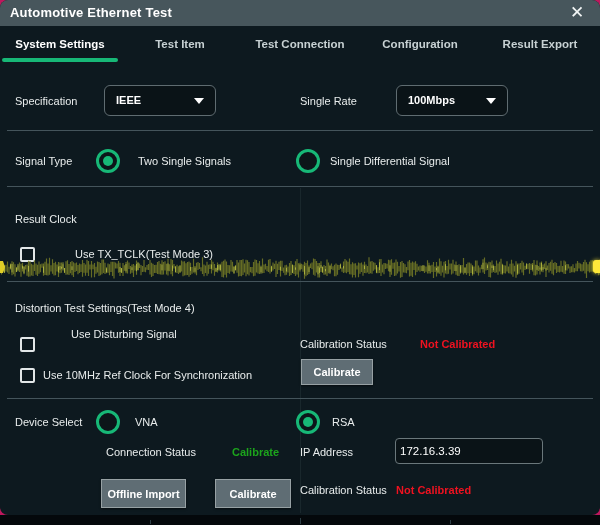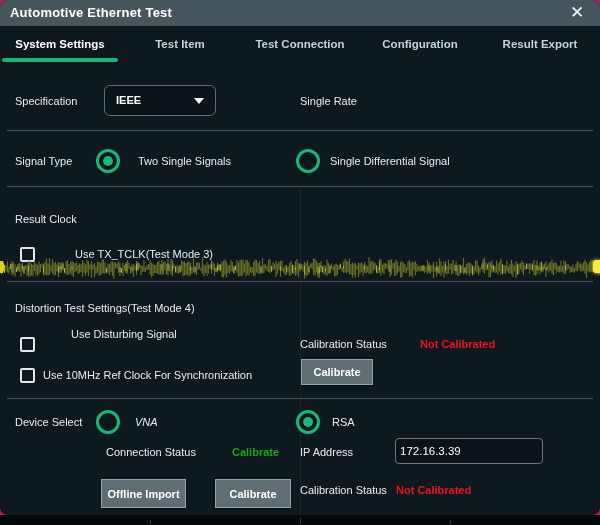--- a/index.html
+++ b/index.html
@@ -94,20 +94,24 @@
     </div>
 
     <div class="vdivider"></div>
 
     <span class="label" style="left:15px; top:95px;">Specification</span>
     <div class="dropdown" style="left:104px; top:85px;">
       <span class="val">IEEE</span>
       <span class="arrow"></span>
     </div>
     <span class="label" style="left:300px; top:95px;">Single Rate</span>
+    <div class="dropdown" style="left:396px; top:85px;">
+      <span class="val">100Mbps</span>
+      <span class="arrow"></span>
+    </div>
     <div class="sep" style="top:130px;"></div>
 
     <span class="label" style="left:15px; top:155px;">Signal Type</span>
     <div class="radio selected" style="left:96px; top:149px;"></div>
     <span class="label" style="left:138px; top:155px;">Two Single Signals</span>
     <div class="radio" style="left:296px; top:149px;"></div>
     <span class="label" style="left:330px; top:155px;">Single Differential Signal</span>
     <div class="sep" style="top:186px;"></div>
 
     <span class="label" style="left:15px; top:213px;">Result Clock</span>
@@ -127,21 +131,21 @@
     <span class="label" style="left:43px; top:328px;padding-left:28px;">Use Disturbing Signal</span>
     <div class="checkbox" style="left:20px; top:368px;"></div>
     <span class="label" style="left:43px; top:369px;">Use 10MHz Ref Clock For Synchronization</span>
     <span class="label" style="left:300px; top:338px;">Calibration Status</span>
     <span class="label status-red" style="left:420px; top:338px;">Not Calibrated</span>
     <div class="btn" style="left:301px; top:359px; width:72px; height:26px;">Calibrate</div>
     <div class="sep" style="top:398px;"></div>
 
     <span class="label" style="left:15px; top:416px;">Device Select</span>
     <div class="radio" style="left:96px; top:410px;"></div>
-    <span class="label" style="left:135px; top:416px;font-style:italic;">VNA</span>
+    <span class="label" style="left:135px; top:416px;">VNA</span>
     <div class="radio selected" style="left:296px; top:410px;"></div>
     <span class="label" style="left:332px; top:416px;">RSA</span>
 
     <span class="label" style="left:106px; top:446px;">Connection Status</span>
     <span class="label status-green" style="left:232px; top:446px;">Calibrate</span>
     <span class="label" style="left:300px; top:446px;">IP Address</span>
     <input class="textbox" style="left: 395px; top: 438px; width: 148px; height: 26px;" value="172.16.3.39">
 
     <div class="btn" style="left:101px; top:479px; width:85px; height:29px;">Offline Import</div>
     <div class="btn" style="left:215px; top:479px; width:76px; height:29px;">Calibrate</div>

